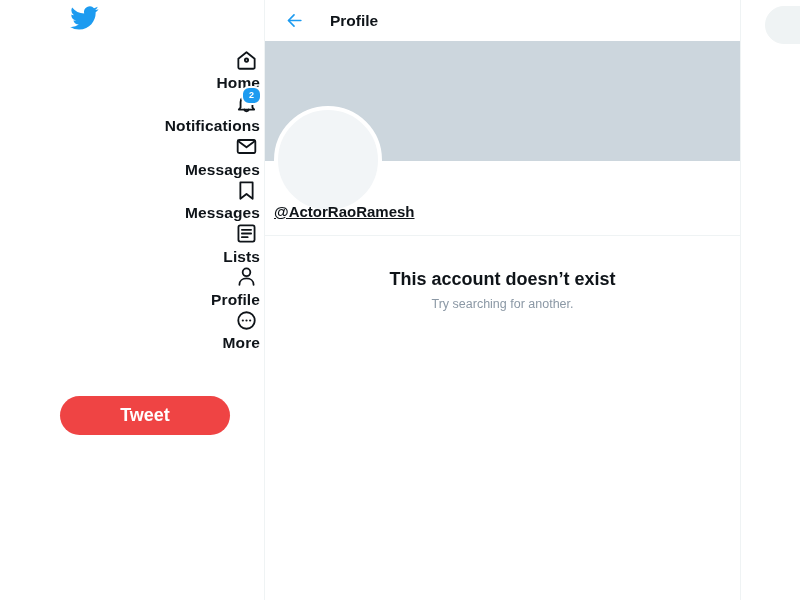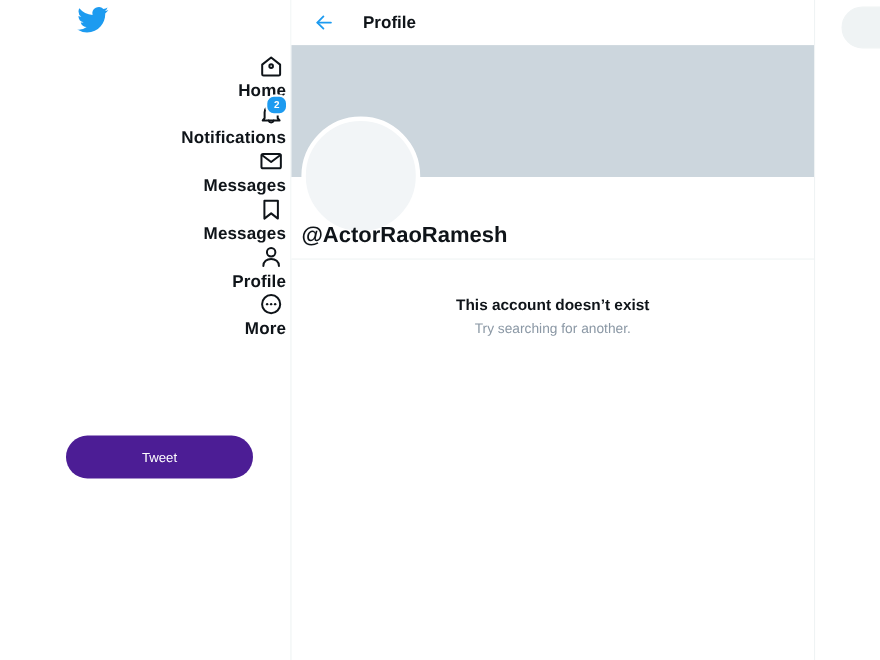--- a/index.html
+++ b/index.html
@@ -95,25 +95,25 @@
   }
 
   .tweet-button {
     position: absolute;
     left: 60px;
     top: 396px;
     width: 170px;
     height: 39px;
     border: none;
     border-radius: 20px;
-    background: #4c1d95;
+    background: #ef4444;
     color: #ffffff;
     font-family: "Liberation Sans", sans-serif;
-    font-size: 12px;
-    font-weight: normal;
+    font-size: 18px;
+    font-weight: bold;
     cursor: pointer;
     padding: 0;
   }
 
   
   .main {
     position: absolute;
     left: 264px;
     top: 0;
     width: 477px;
@@ -169,31 +169,32 @@
     height: 108px;
     border-radius: 50%;
     background: #f2f5f7;
     border: 4px solid #ffffff;
     box-sizing: border-box;
   }
   .handle {
     position: absolute;
     left: 9px;
     top: 42px;
-    font-size: 20px;
-    font-weight: bold;
-    color: #0f1419;
+    font-size: 15px;
+    font-weight: bold;
+    color: #0f1419;
+    text-decoration: underline;
   }
 
   .empty-state {
     padding-top: 33px;
     text-align: center;
   }
   .empty-title {
-    font-size: 14px;
+    font-size: 18px;
     font-weight: bold;
     color: #0f1419;
     margin: 0;
   }
   .empty-subtitle {
     margin: 7px 0 0 0;
     font-size: 12.5px;
     color: #8b98a5;
   }
 
@@ -267,20 +268,31 @@
 
       <div class="nav-item">
         <span class="nav-icon">
           <svg width="23" height="23" viewBox="0 0 24 24" fill="none" stroke="#0f1419" stroke-width="1.9" stroke-linecap="round" stroke-linejoin="round">
             <path d="M5.6 3.6h12.8v17l-6.4-5-6.4 5z"></path>
           </svg>
         </span>
         <span class="nav-label">Messages</span>
       </div>
 
+      <div class="nav-item">
+        <span class="nav-icon">
+          <svg width="23" height="23" viewBox="0 0 24 24" fill="none" stroke="#0f1419" stroke-width="1.9" stroke-linecap="round" stroke-linejoin="round">
+            <rect x="3.6" y="3.6" width="16.8" height="16.8" rx="1.8"></rect>
+            <line x1="7.2" y1="8.2" x2="16.8" y2="8.2"></line>
+            <line x1="7.2" y1="12" x2="16.8" y2="12"></line>
+            <line x1="7.2" y1="15.8" x2="13.2" y2="15.8"></line>
+          </svg>
+        </span>
+        <span class="nav-label">Lists</span>
+      </div>
 
       <div class="nav-item">
         <span class="nav-icon">
           <svg width="23" height="23" viewBox="0 0 24 24" fill="none" stroke="#0f1419" stroke-width="1.9" stroke-linecap="round" stroke-linejoin="round">
             <circle cx="12" cy="7.6" r="4"></circle>
             <path d="M4.6 20.6c0-4.1 3.3-6.6 7.4-6.6s7.4 2.5 7.4 6.6"></path>
           </svg>
         </span>
         <span class="nav-label">Profile</span>
       </div>

